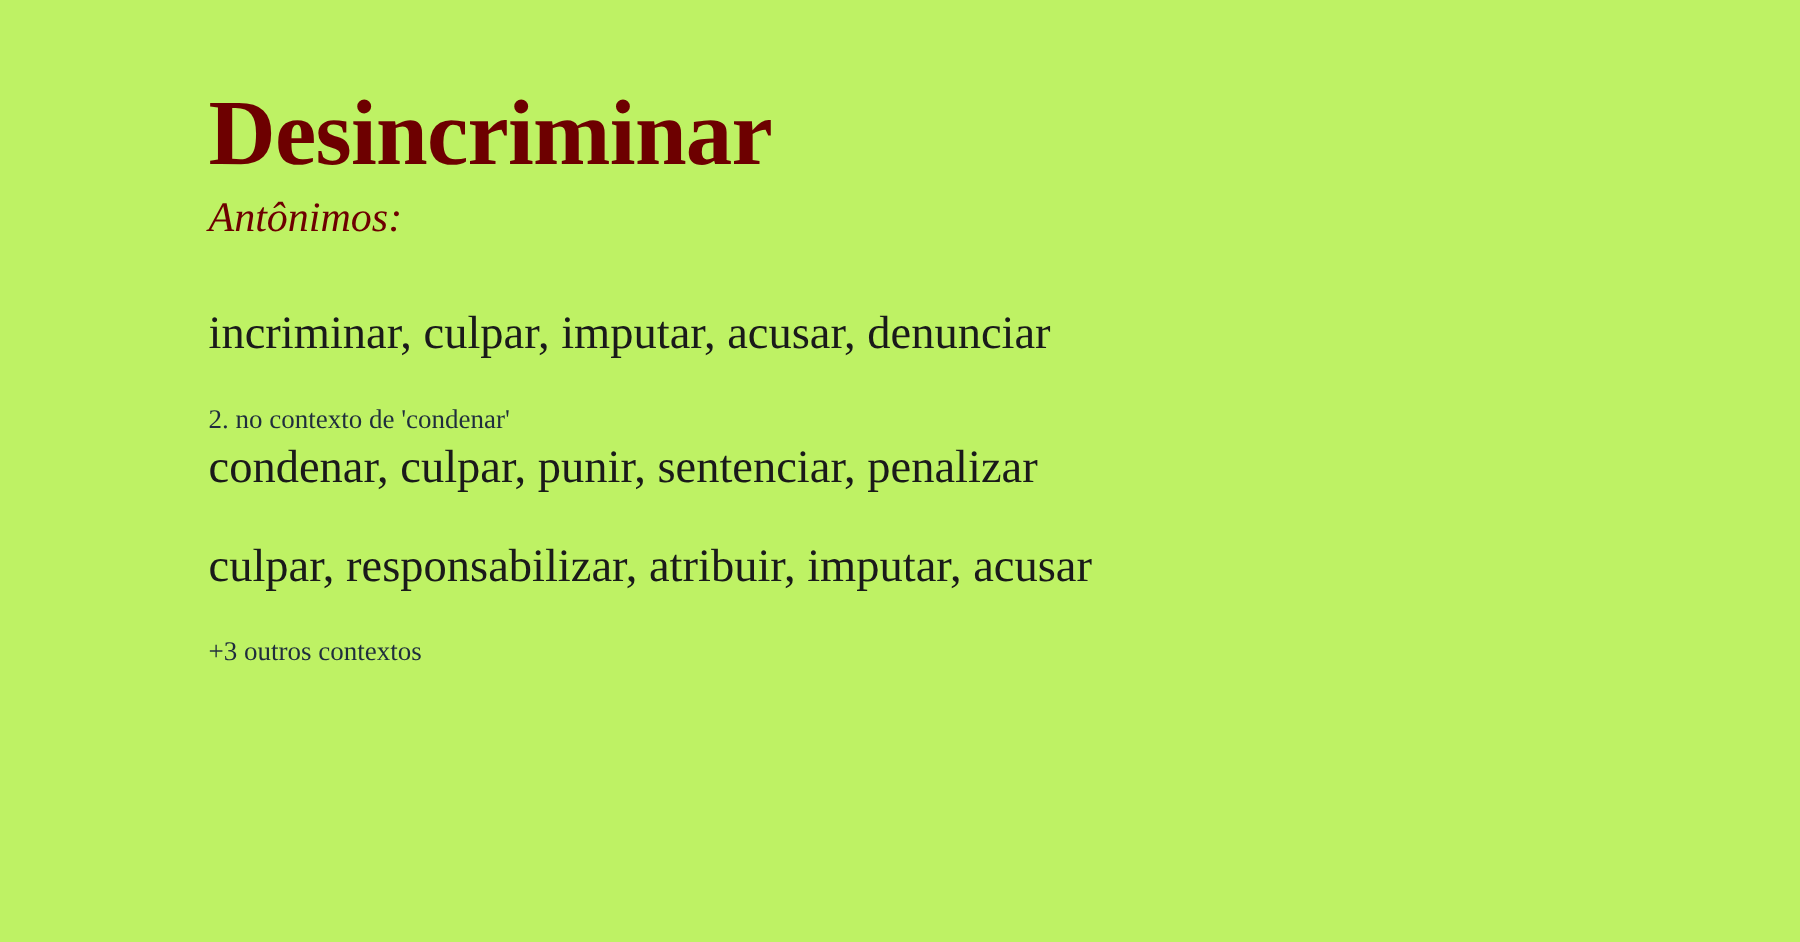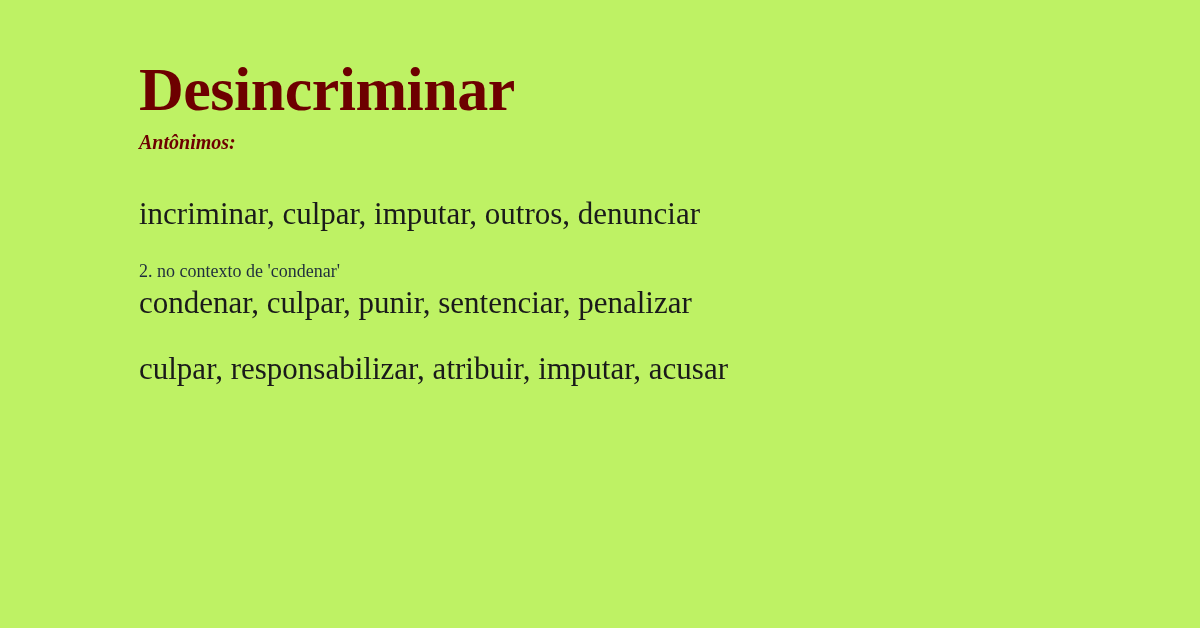--- a/index.html
+++ b/index.html
@@ -30,23 +30,23 @@
     font-size: 62px;
     line-height: 1.0;
     font-weight: bold;
     color: #6d0000;
     letter-spacing: -0.5px;
   }
 
   .subheadline {
     margin: 0;
     padding-top: 12px;
-    font-size: 20px;
+    font-size: 28px;
     line-height: 1.0;
-    font-weight: bold;
+    font-weight: normal;
     font-style: italic;
     color: #6d0000;
   }
 
   .senses {
     margin: 0;
     padding: 0;
     list-style: none;
     padding-top: 42px;
   }
@@ -96,29 +96,30 @@
 
 <div class="card">
 
   <h1 class="headline">Desincriminar</h1>
 
   <h2 class="subheadline">Antônimos:</h2>
 
   <div class="senses">
 
     <div class="sense">
-      <div class="sense-words">incriminar, culpar, imputar, outros, denunciar</div>
+      <div class="sense-words">incriminar, culpar, imputar, acusar, denunciar</div>
     </div>
 
     <div class="sense">
       <div class="sense-context">2. no contexto de 'condenar'</div>
       <div class="sense-words">condenar, culpar, punir, sentenciar, penalizar</div>
     </div>
 
     <div class="sense">
       <div class="sense-words">culpar, responsabilizar, atribuir, imputar, acusar</div>
     </div>
 
   </div>
 
+  <div class="more-contexts">+3 outros contextos</div>
 
 
 </div>
 
 </body></html>

